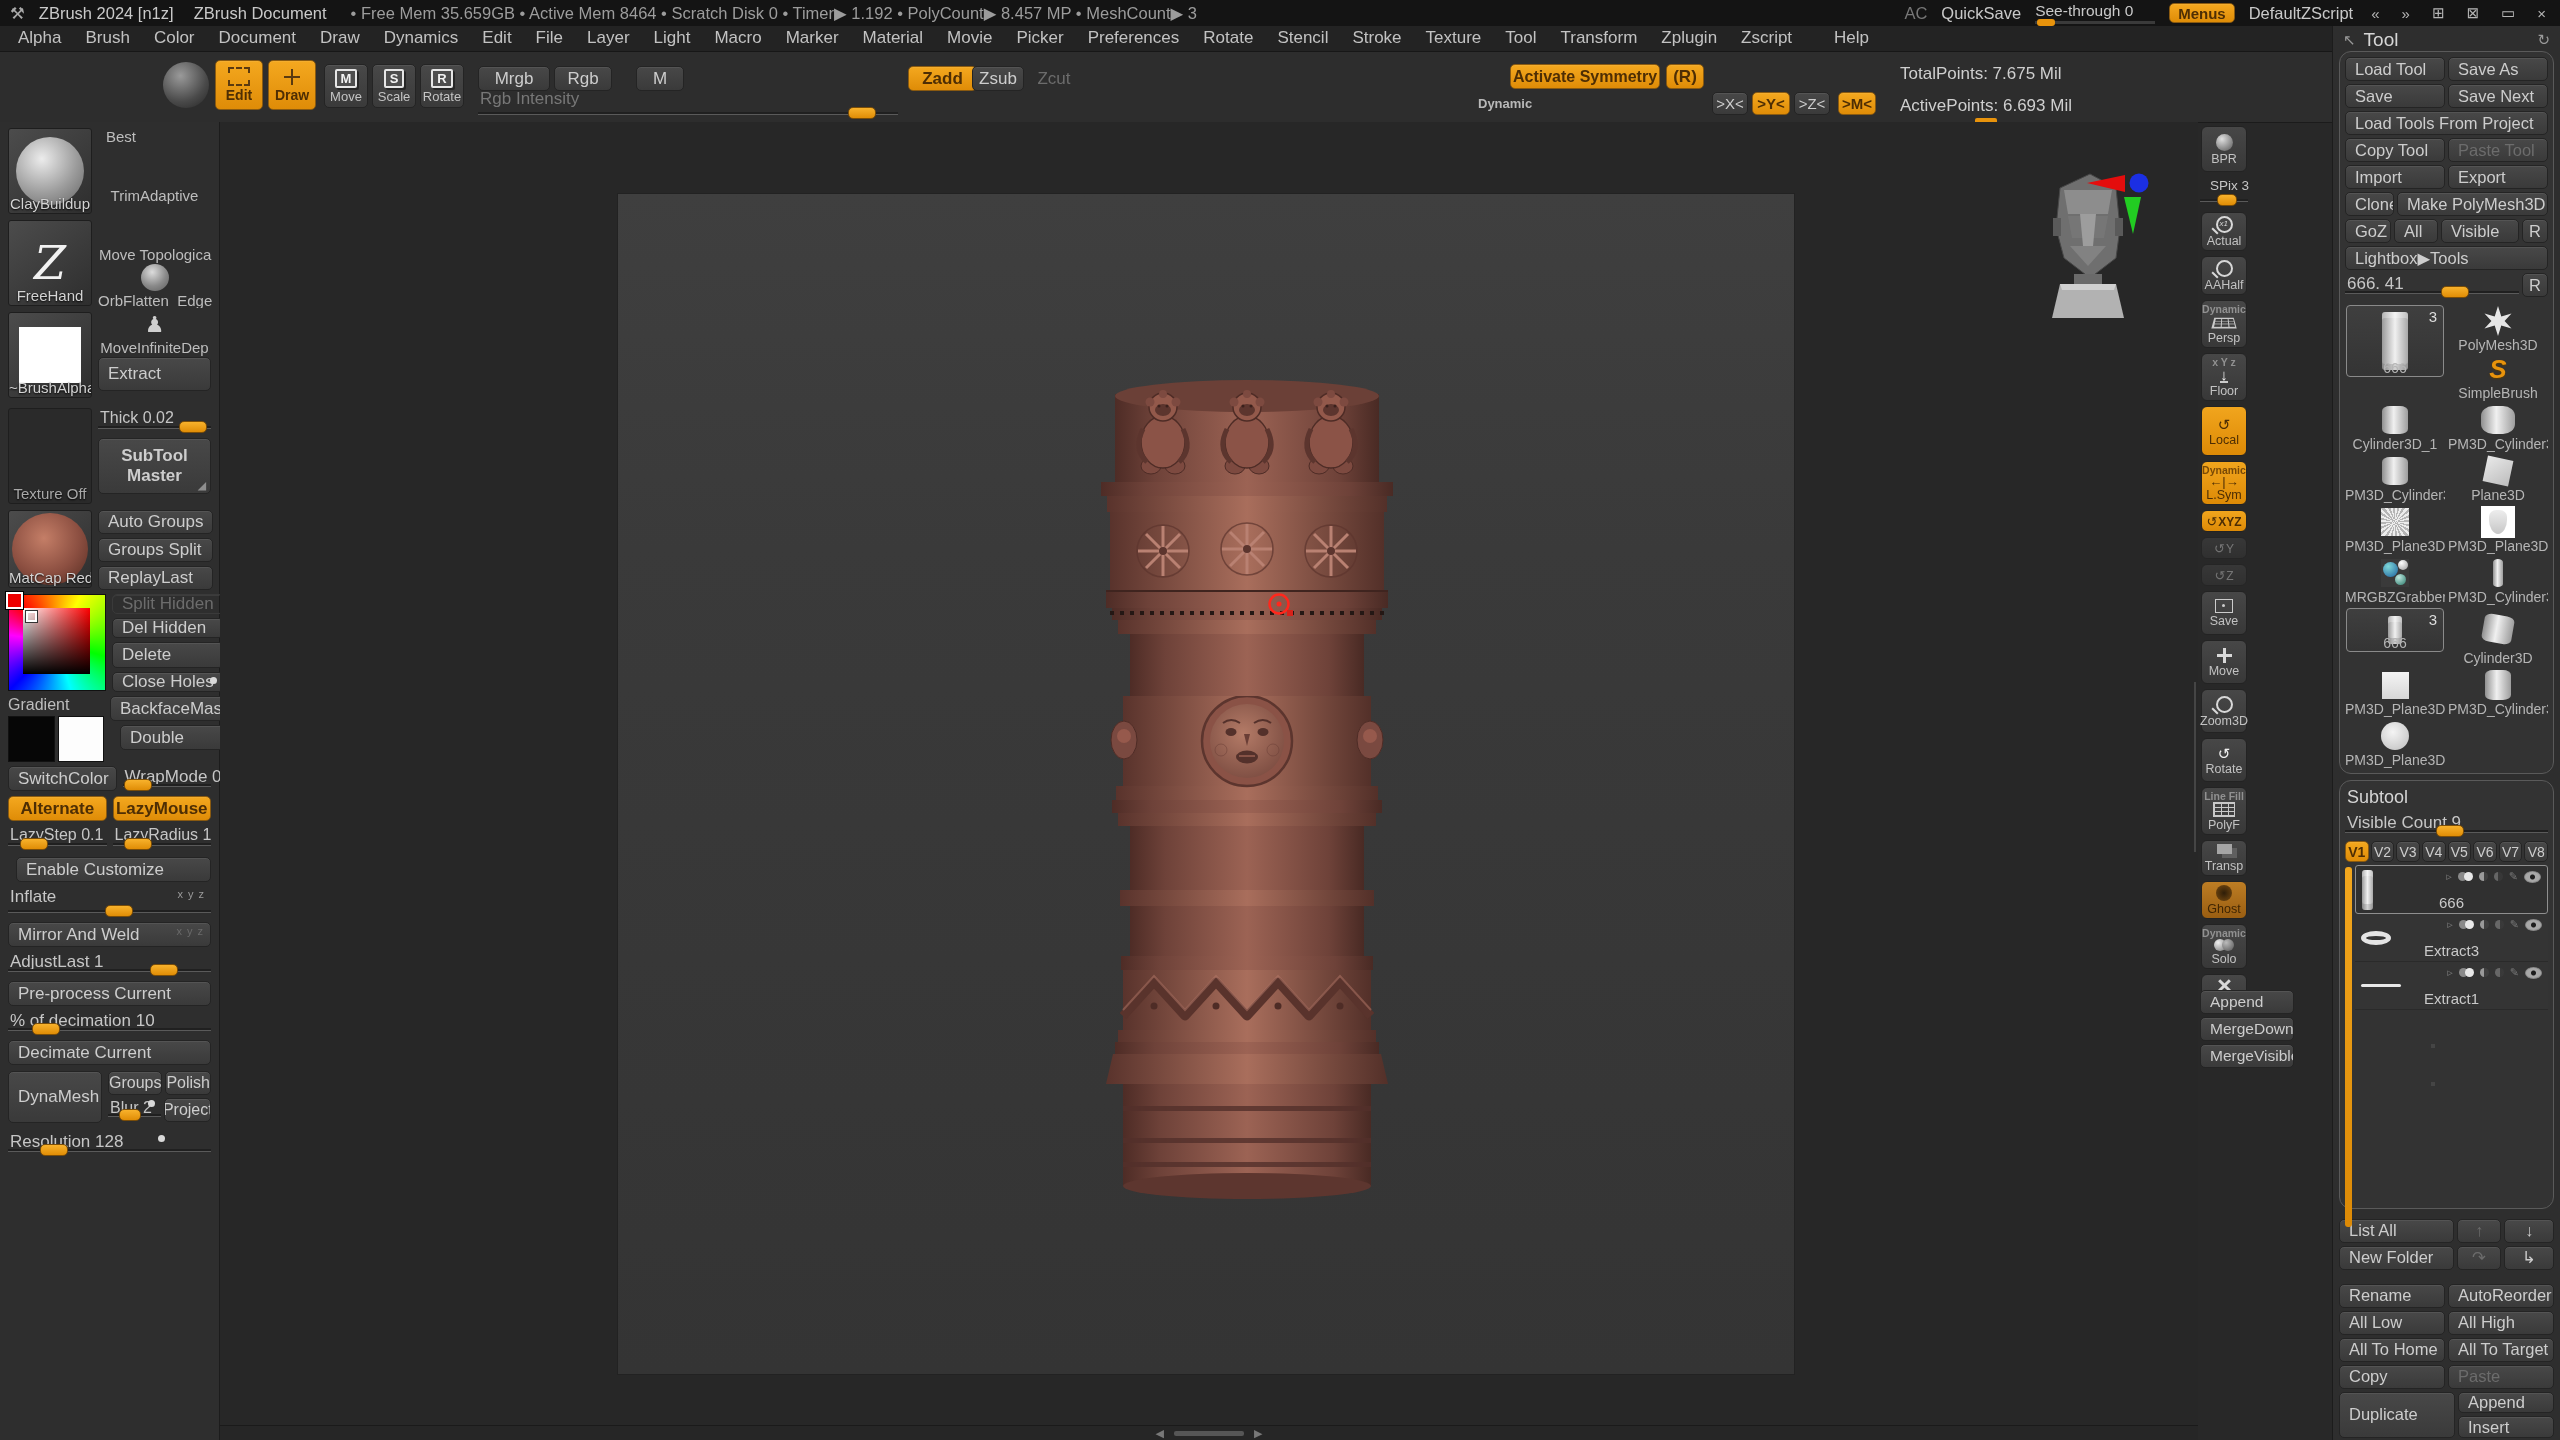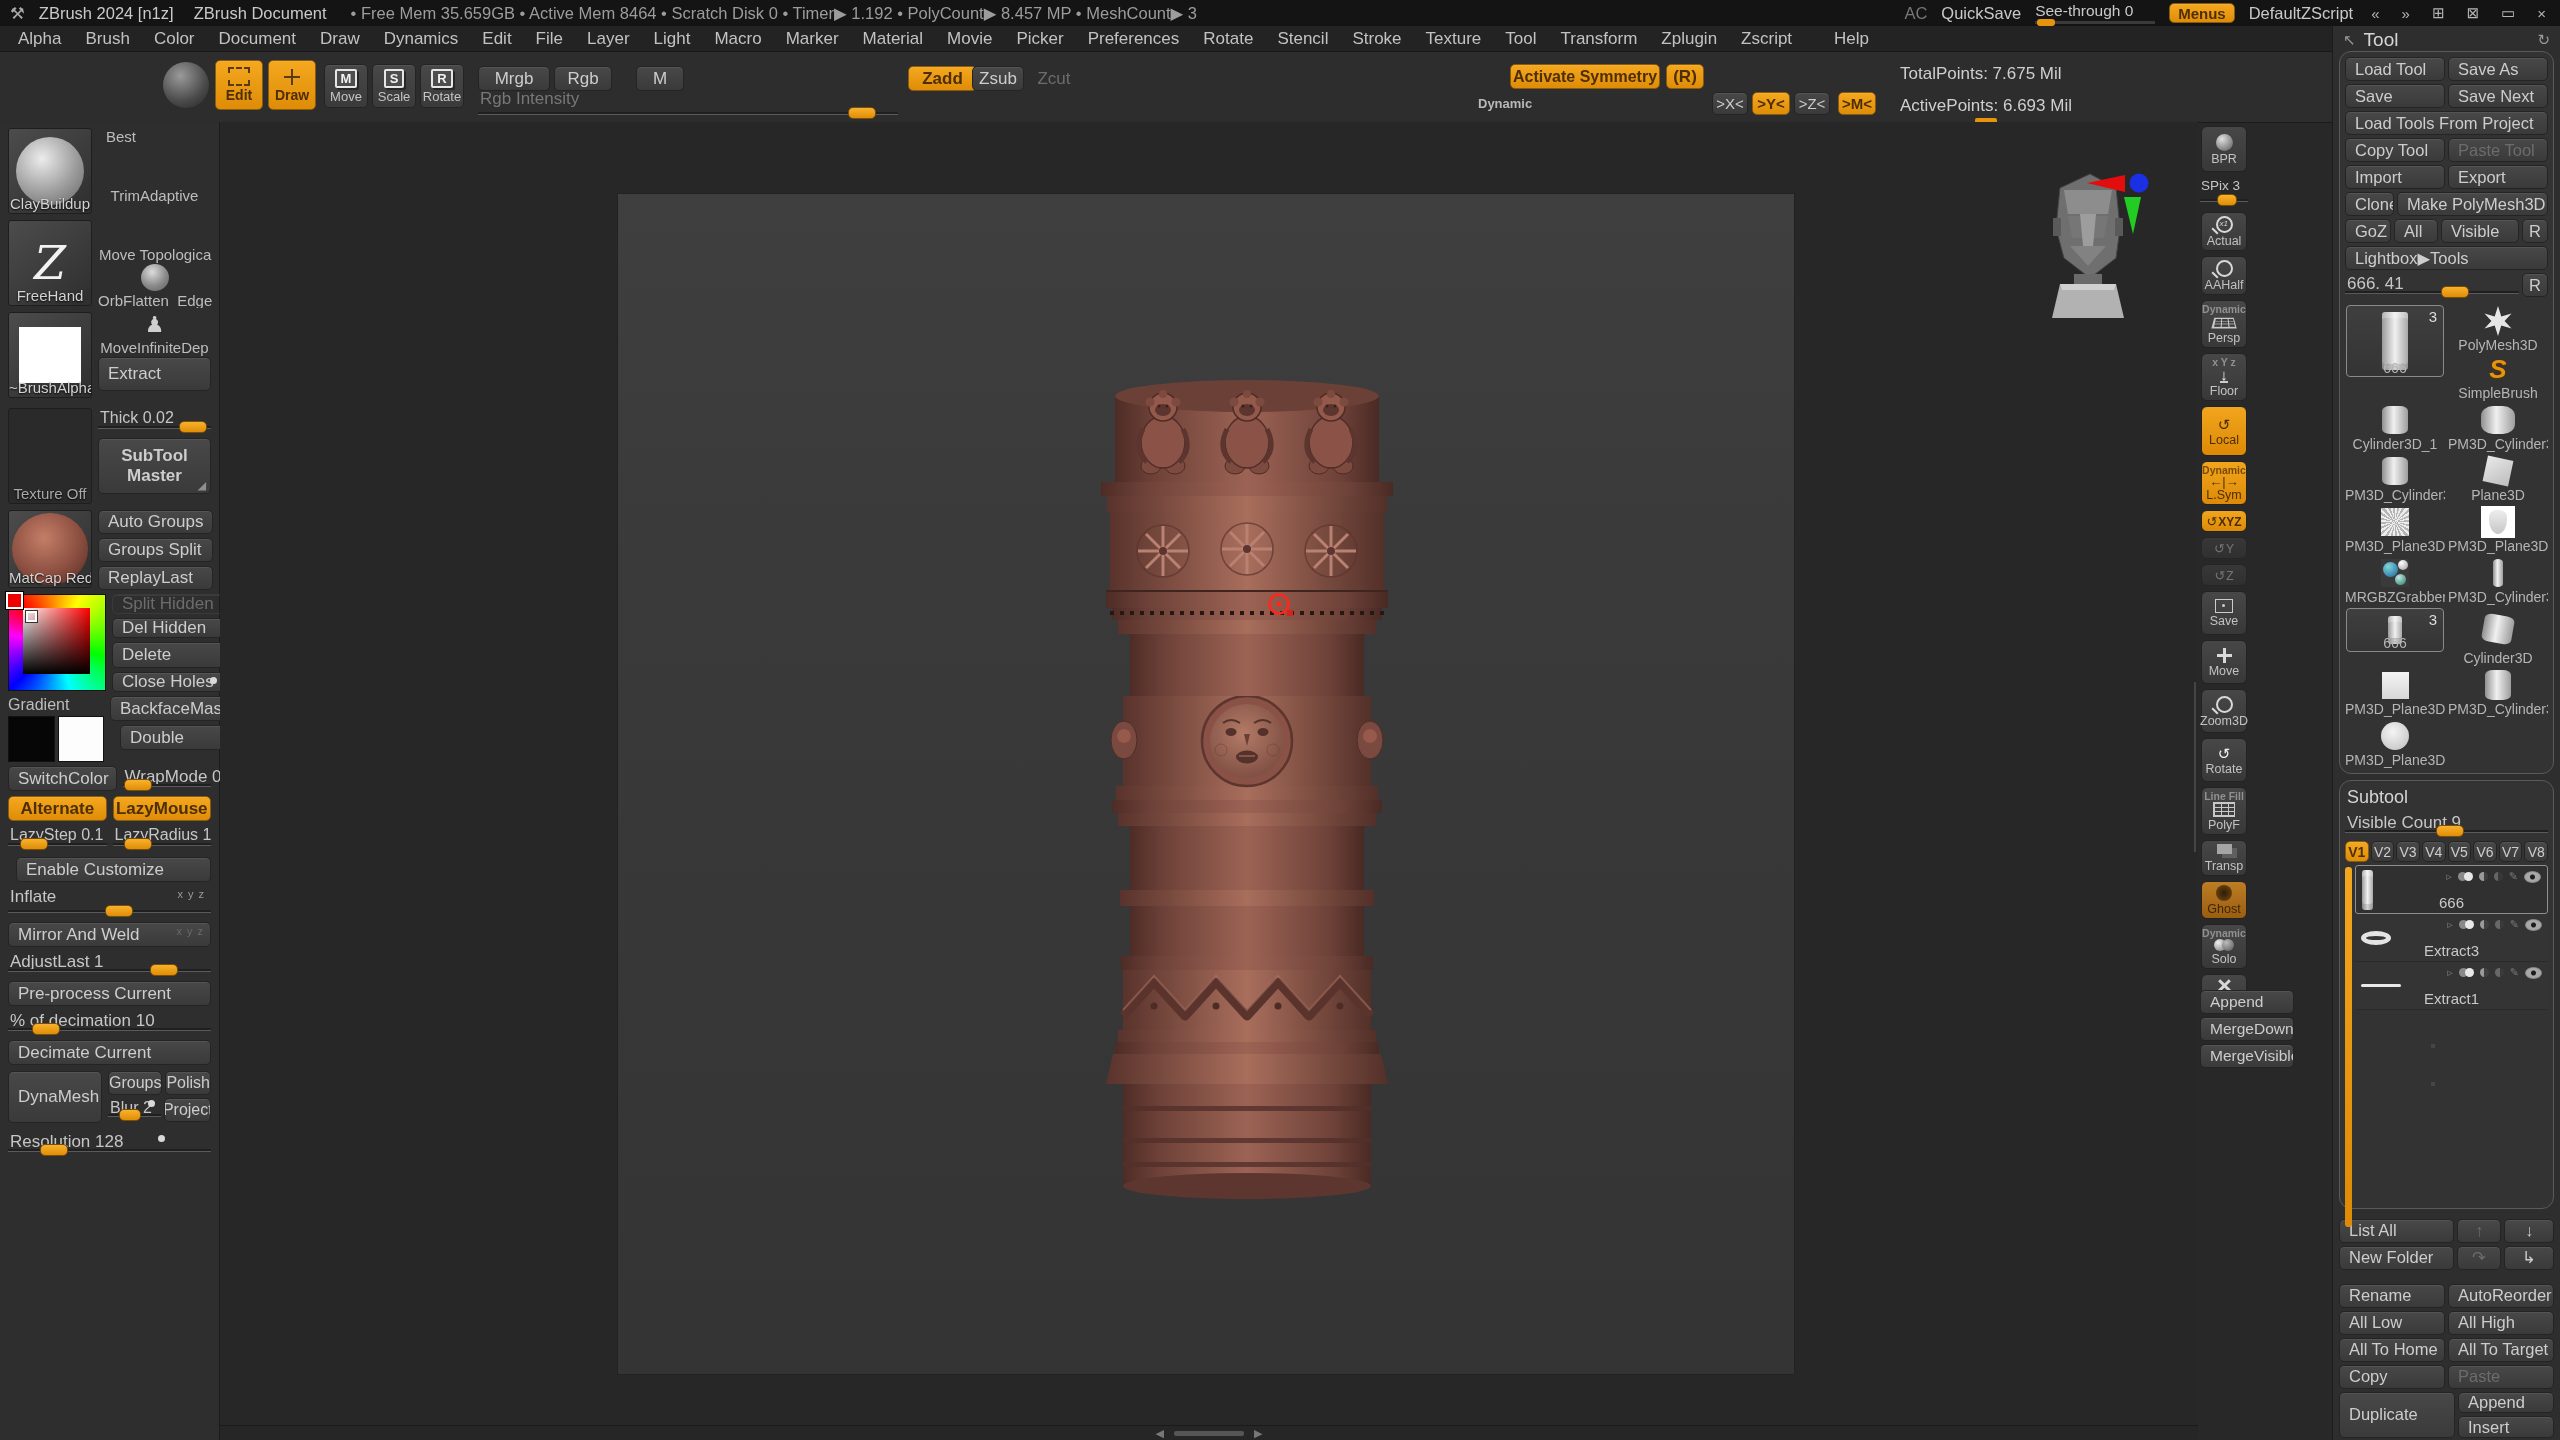--- a/index.html
+++ b/index.html
@@ -138,21 +138,21 @@
        background:radial-gradient(circle at 50% 50%,#1d1d1d 0 2px,#a8a8a8 3px)}
   .cpair{display:inline-flex}
   .cpair i{width:9px;height:9px;border-radius:50%;background:#8a8a8a}
   .cpair i+i{margin-left:-3px;background:#e8e8e8}
   .half{width:9px;height:9px;border-radius:50%;background:linear-gradient(90deg,#9a9a9a 50%,#3f3f3f 50%)}
   .mini{font-size:11px;color:#777}
   .stempty-dot{width:4px;height:4px;background:#454545;margin:34px 0 0 76px}
   
   #titlebar{left:0;top:0;width:2560px;height:26px;background:#141414;display:flex;align-items:center;
             gap:14px;padding:0 10px;box-sizing:border-box;font-size:16.5px;color:#c9c9c9}
-  #menubar{left:0;top:26px;width:2560px;height:26px;background:#232323;display:flex;align-items:center;
+  #menubar{left:0;top:26px;width:2560px;height:26px;background:#232323;display:flex;align-items:flex-start;
            gap:0;padding:0 6px;box-sizing:border-box;border-bottom:1px solid #171717}
   .menu-item{padding:2px 12px;color:#c2c2c2;font-size:17px;white-space:nowrap}
   .stats{color:#9c9c9c}
   .winic{color:#b5b5b5;font-size:15px;padding:0 4px}
   .seethru{display:flex;flex-direction:column;gap:1px;width:120px}
   .seethru .mtrack{height:3px;background:#3a3a3a;position:relative}
   .seethru .mhnd{position:absolute;left:2px;top:-2px;width:18px;height:7px;border-radius:3px;background:#e8930c}
   
   #canvasarea{left:220px;top:122px;width:1978px;height:1303px;background:#272727;overflow:hidden}
   #document{position:absolute;left:397px;top:71px;width:1176px;height:1180px;
@@ -651,21 +651,21 @@
 
     <div class="abs" style="left:1974px;top:560px;width:2px;height:170px;background:#454545"></div>
   </div>
 
   <div id="rshelf" class="abs">
     <div class="rsb" style="height:46px">
       <span class="sphere"></span>
       <span>BPR</span>
     </div>
     <div class="sl compact" style="width:48px;height:30px">
-      <span class="lab" style="font-size:13.5px;left:1px">SPix 3</span>
+      <span class="lab" style="font-size:13.5px;left:10px">SPix 3</span>
       <span class="track"></span>
       <span class="hnd" style="left:35%;width:18px"></span>
     </div>
     <div class="rsb">
       <span class="mag">
           <i class="mtag">x1</i>
         </span>
       <span>Actual</span>
     </div>
     <div class="rsb">

